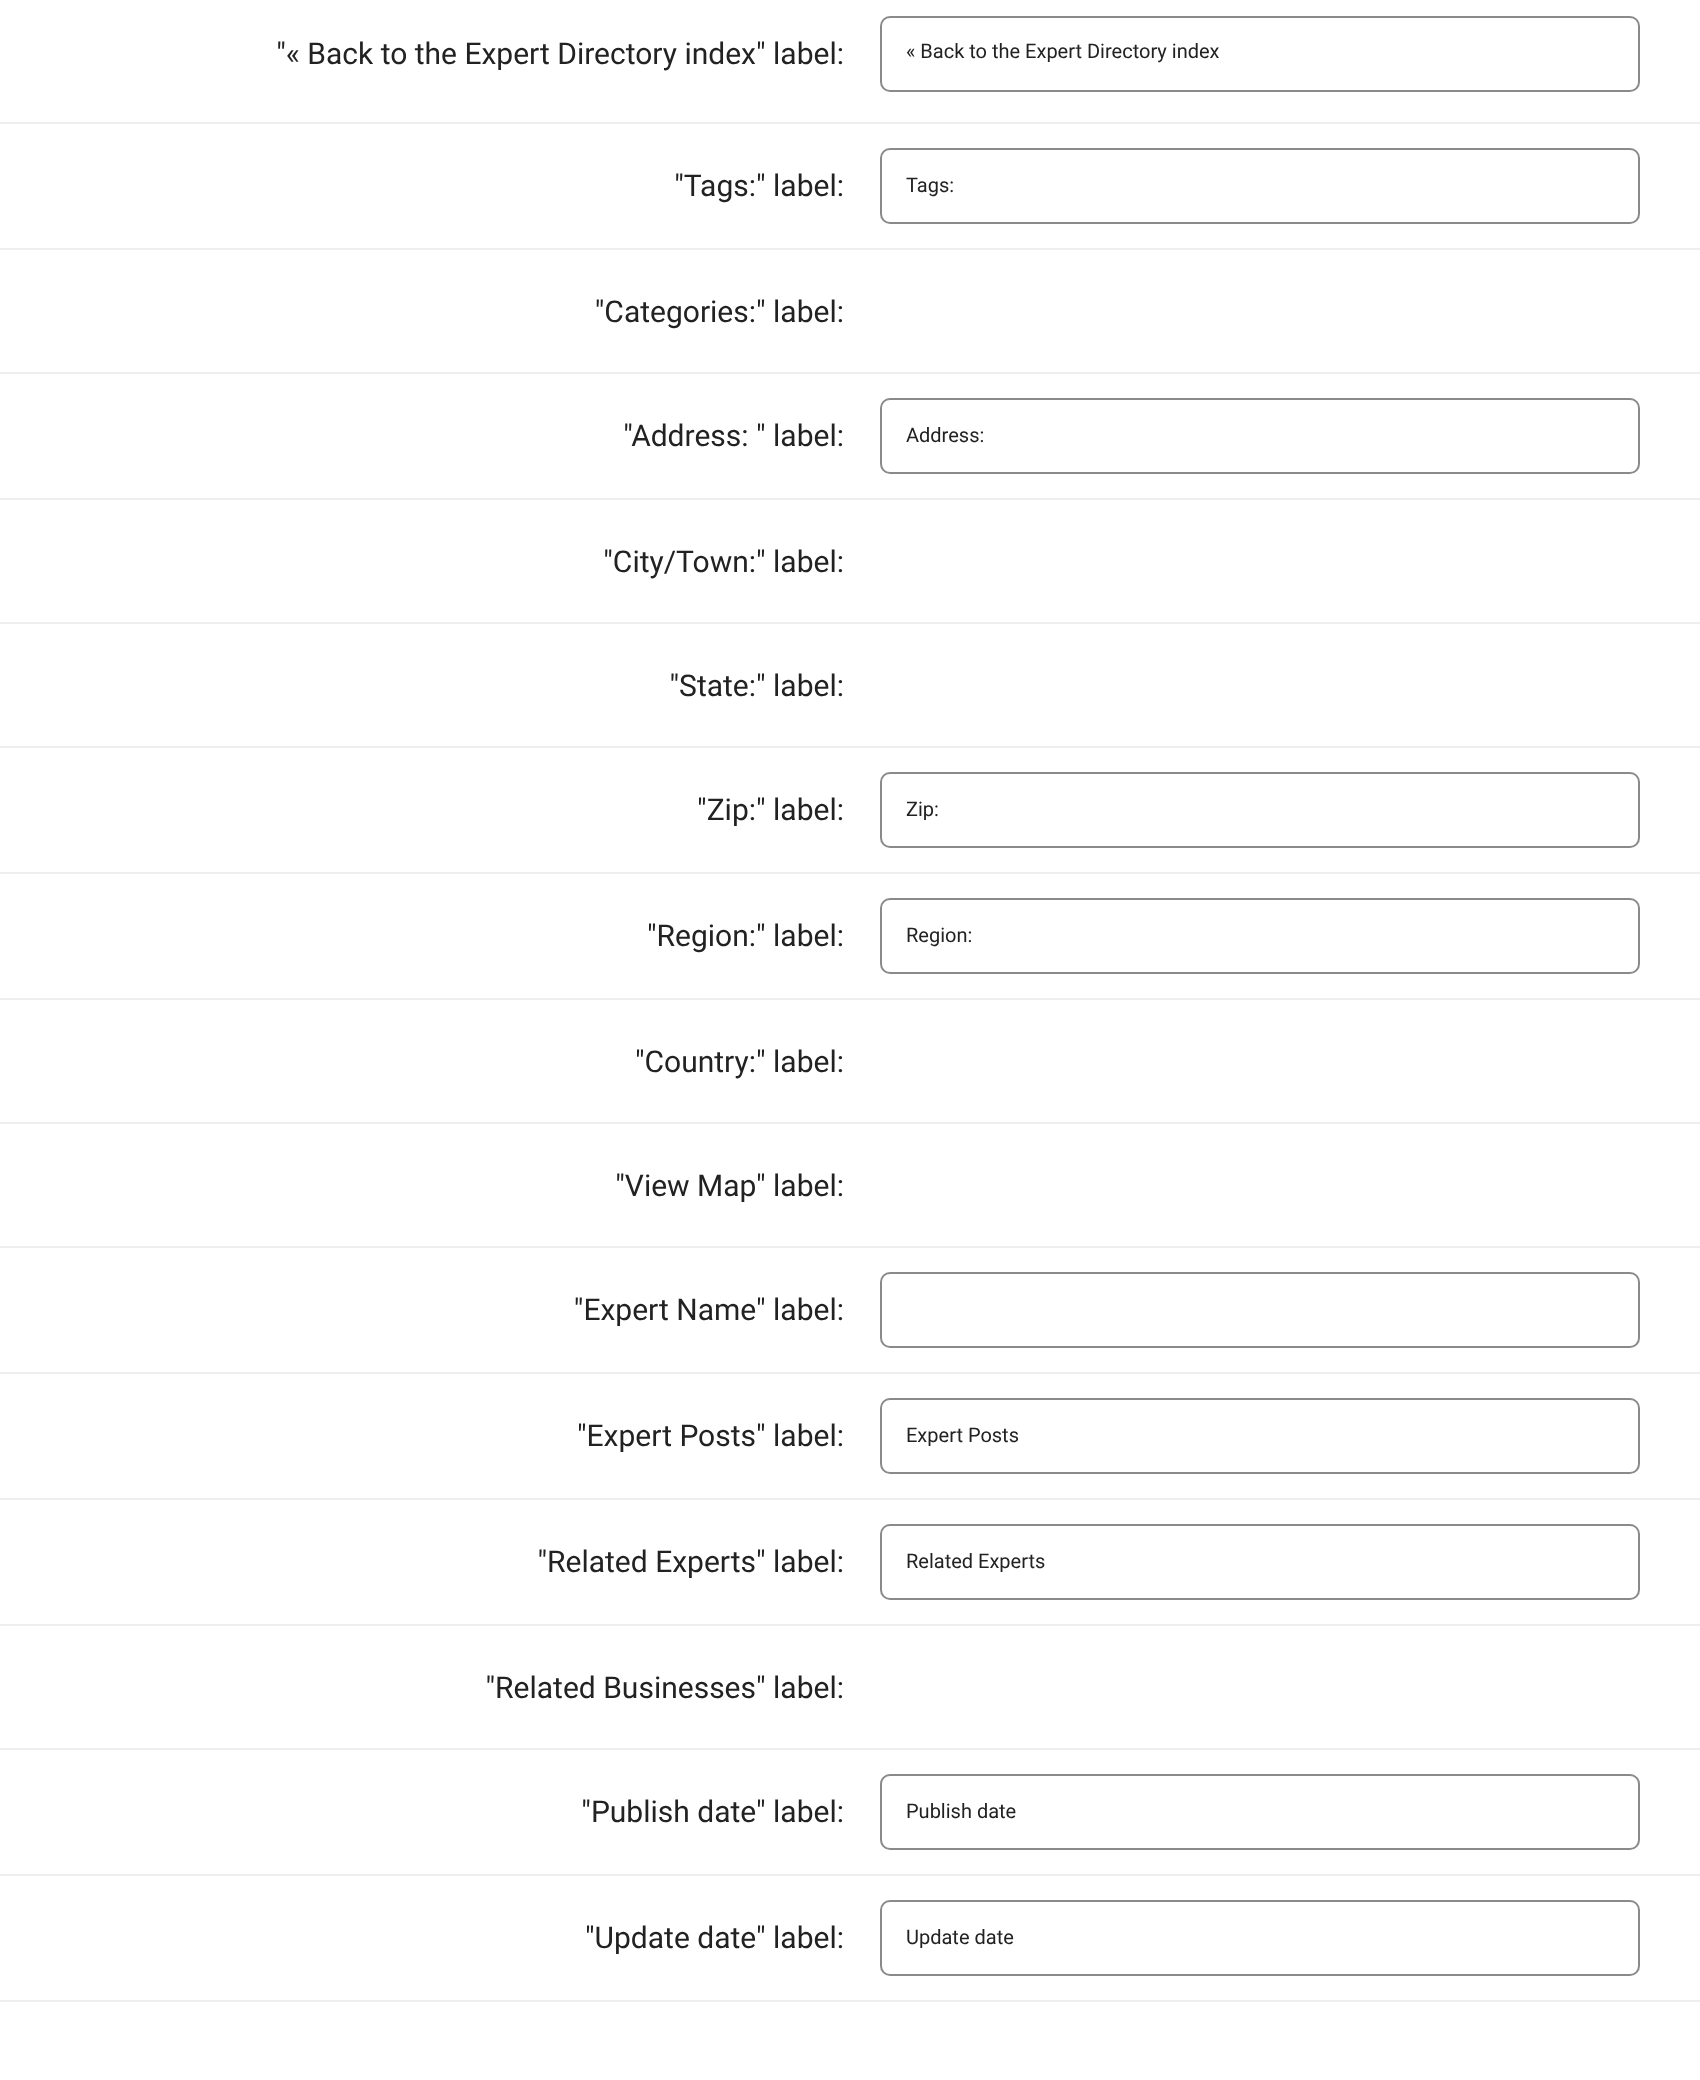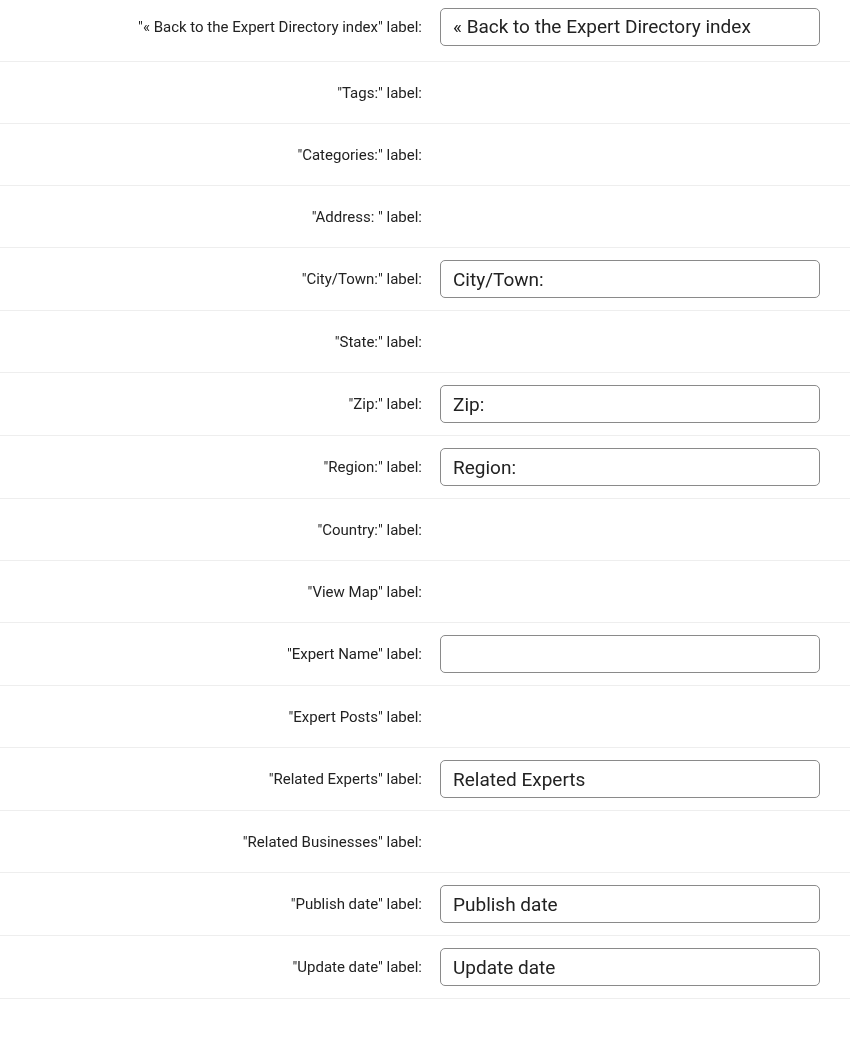--- a/index.html
+++ b/index.html
@@ -40,46 +40,47 @@
     flex: 1 1 auto;
     padding-right: 20px;
   }
   .tf {
     width: 380px;
     max-width: 100%;
     height: 38px;
     border: 1px solid #8a8a8a;
     border-radius: 5px;
     padding: 0 12px;
-    font-size: 19px;
+    font-size: 10px;
     color: #222;
     background: #fff;
     font-family: inherit;
   }
 </style>
 </head>
 <body>
 
 <div class="form-table" id="form-table">
     <div class="form-row">
       <div class="label-cell"><span class="quote">"« Back to the Expert Directory index" label:</span></div>
       <div class="input-cell"><input type="text" class="tf" value="« Back to the Expert Directory index" style=""></div>
     </div>
     <div class="form-row">
       <div class="label-cell"><span class="quote">"Tags:" label:</span></div>
+      <div class="input-cell"><input type="text" class="tf" value="Tags:" style=""></div>
     </div>
     <div class="form-row">
       <div class="label-cell"><span class="quote">"Categories:" label:</span></div>
     </div>
     <div class="form-row">
       <div class="label-cell"><span class="quote">"Address: " label:</span></div>
+      <div class="input-cell"><input type="text" class="tf" value="Address:" style=""></div>
     </div>
     <div class="form-row">
       <div class="label-cell"><span class="quote">"City/Town:" label:</span></div>
-      <div class="input-cell"><input type="text" class="tf" value="City/Town:" style=""></div>
     </div>
     <div class="form-row">
       <div class="label-cell"><span class="quote">"State:" label:</span></div>
     </div>
     <div class="form-row">
       <div class="label-cell"><span class="quote">"Zip:" label:</span></div>
       <div class="input-cell"><input type="text" class="tf" value="Zip:" style=""></div>
     </div>
     <div class="form-row">
       <div class="label-cell"><span class="quote">"Region:" label:</span></div>
@@ -90,20 +91,21 @@
     </div>
     <div class="form-row">
       <div class="label-cell"><span class="quote">"View Map" label:</span></div>
     </div>
     <div class="form-row">
       <div class="label-cell"><span class="quote">"Expert Name" label:</span></div>
       <div class="input-cell"><input type="text" class="tf" style=""></div>
     </div>
     <div class="form-row">
       <div class="label-cell"><span class="quote">"Expert Posts" label:</span></div>
+      <div class="input-cell"><input type="text" class="tf" value="Expert Posts" style=""></div>
     </div>
     <div class="form-row">
       <div class="label-cell"><span class="quote">"Related Experts" label:</span></div>
       <div class="input-cell"><input type="text" class="tf" value="Related Experts" style=""></div>
     </div>
     <div class="form-row">
       <div class="label-cell"><span class="quote">"Related Businesses" label:</span></div>
     </div>
     <div class="form-row">
       <div class="label-cell"><span class="quote">"Publish date" label:</span></div>

